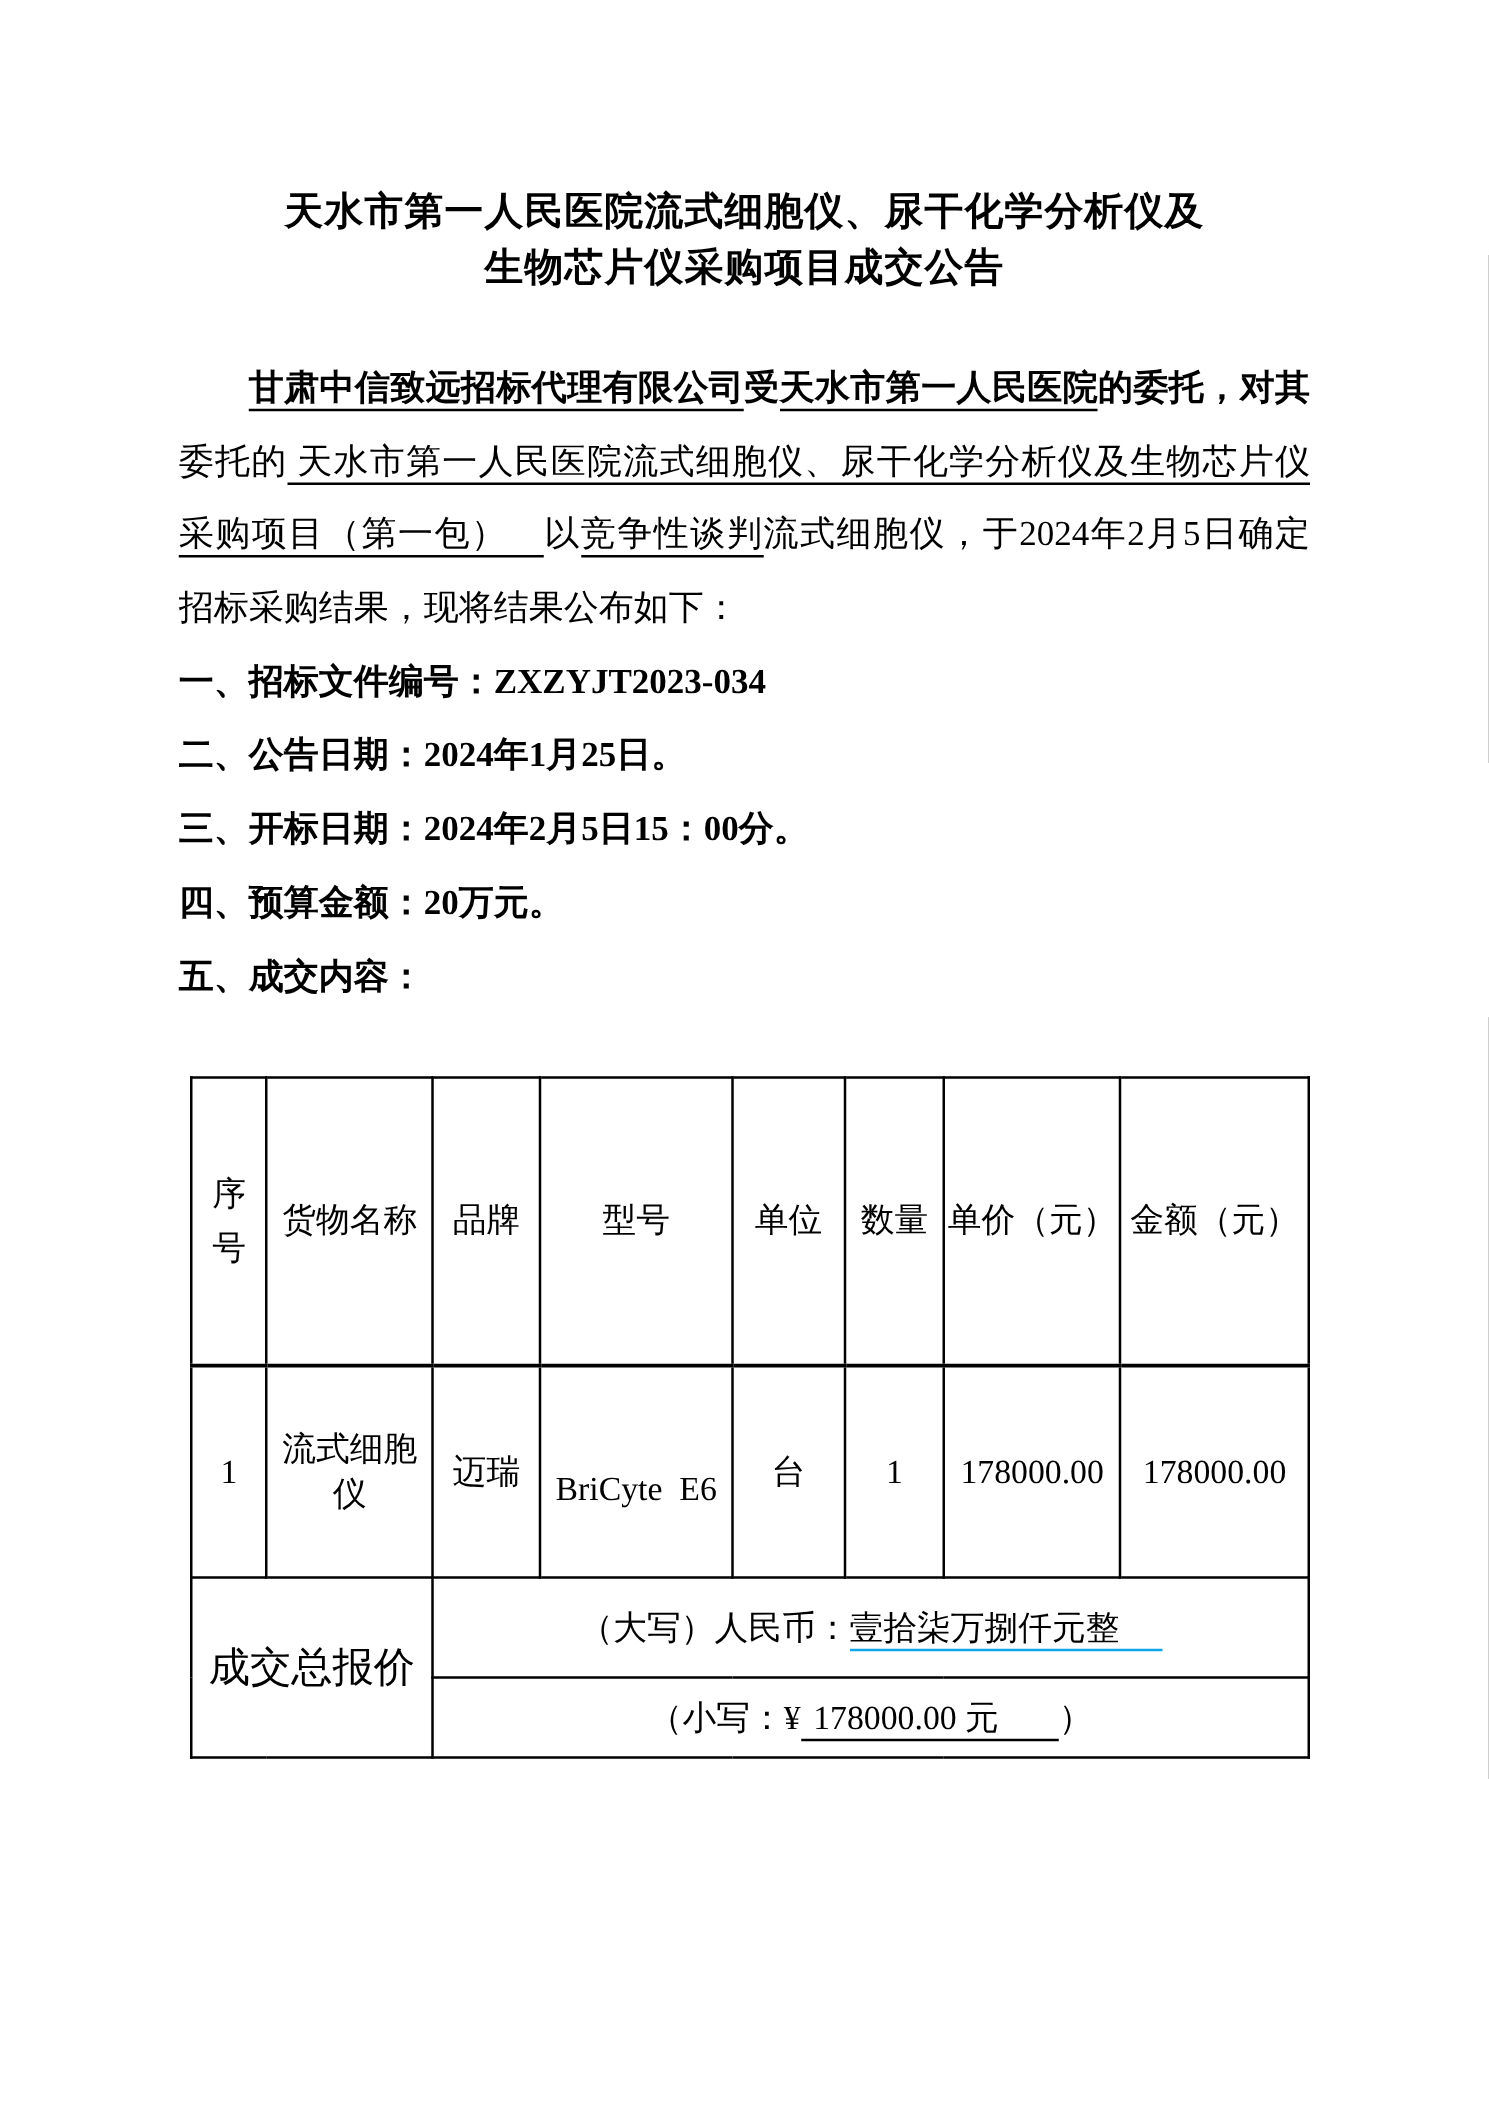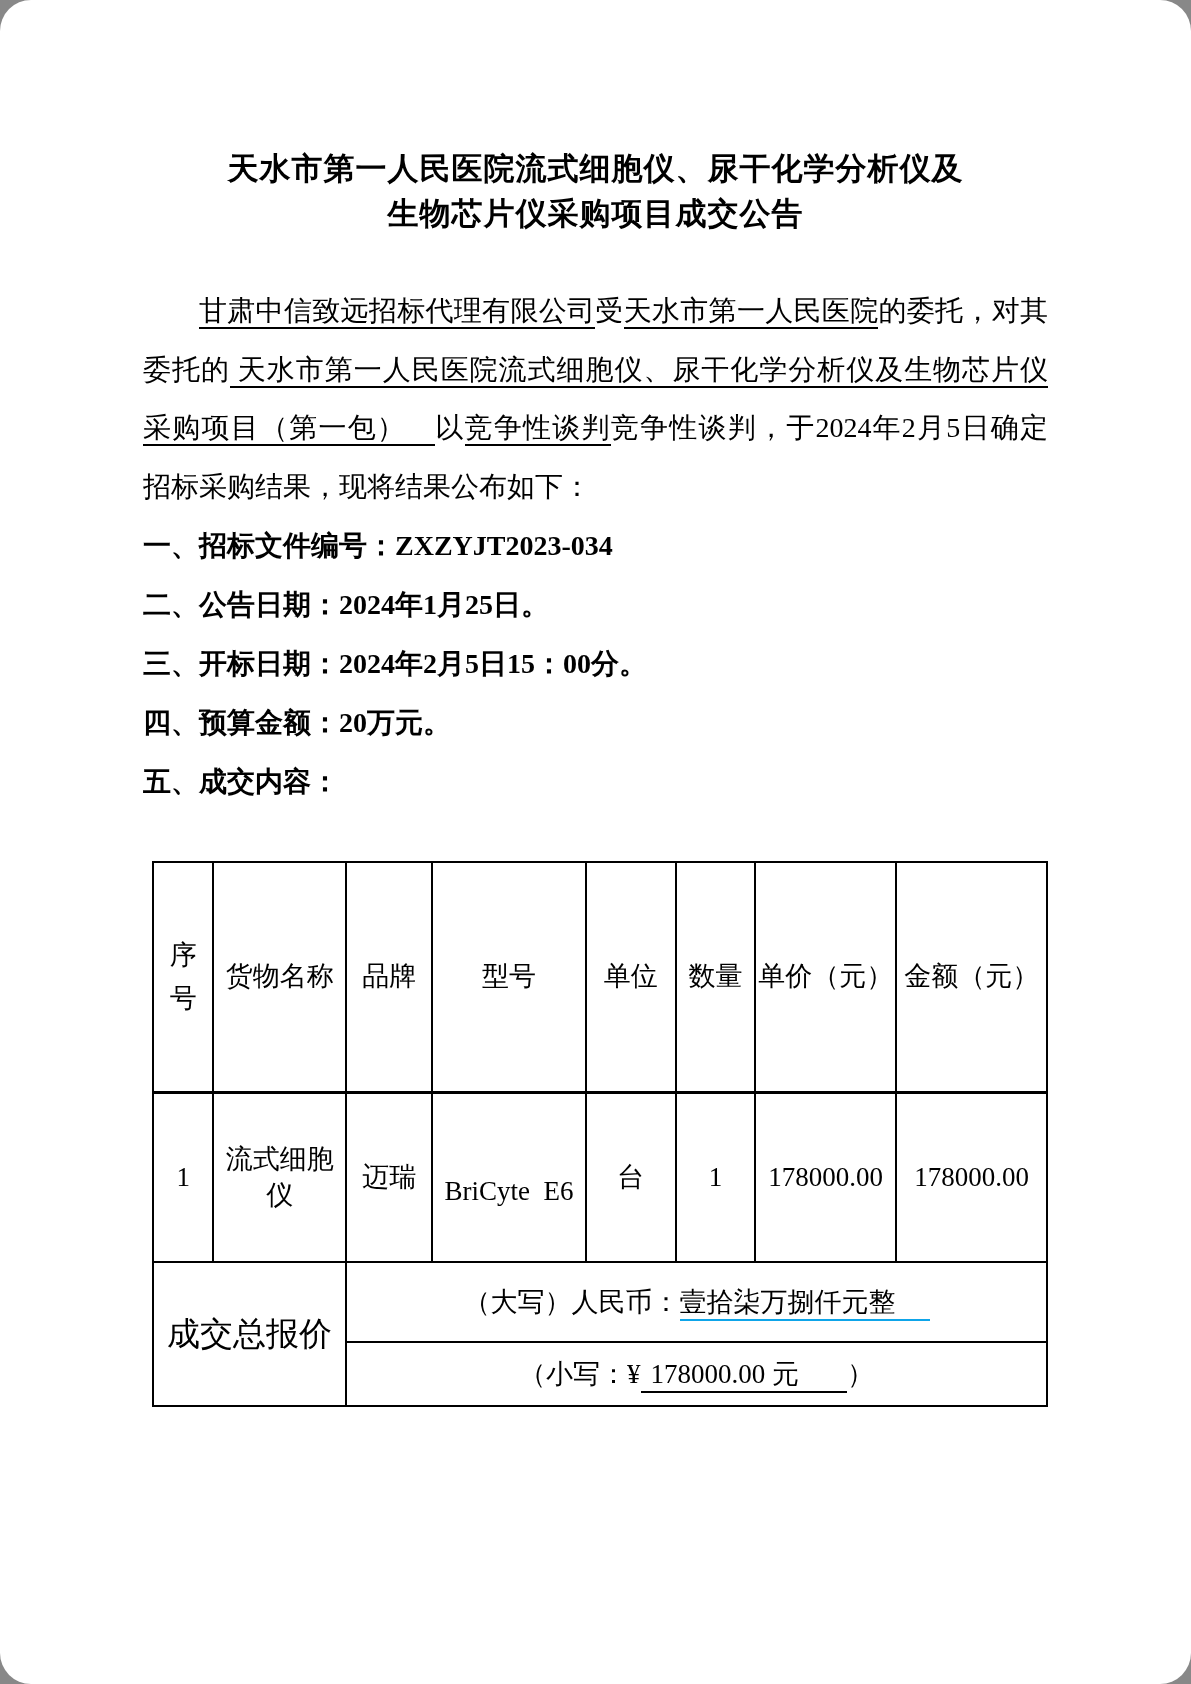--- a/index.html
+++ b/index.html
@@ -5,42 +5,41 @@
   html,body{margin:0;padding:0;background:#888;}
   .page{
     position:relative;
     width:1191px;height:1684px;
     margin:0 auto;
     background:#ffffff;
     color:#000;
     font-family:"Liberation Serif","DejaVu Serif",serif;
     overflow:hidden;
     box-sizing:border-box;
-    border-radius:31px;
   }
   .content{padding:146px 143px 0 143px;box-sizing:border-box;}
 
   
   .doc-title{
     text-align:center;
     font-weight:700;
     font-size:31px;
     line-height:45px;
     letter-spacing:1px;
   }
 
   
   .para{margin-top:46px;font-size:28px;}
   .jline{
     line-height:58.5px;
     text-align:justify;
     text-align-last:justify;
     white-space:nowrap;
   }
-  .jline.first{text-indent:56px;}
+  .jline.first{text-indent:56px;font-weight:bold;}
   .jline.last{text-align-last:left;white-space:normal;}
   .u{
     border-bottom:2px solid #000;
     padding-bottom:1px;
   }
 
   
   .items{font-size:28px;}
   .item{line-height:59px;white-space:nowrap;}
   .item .lbl{font-weight:700;}
@@ -88,21 +87,21 @@
   <div class="content">
 
     <div class="doc-title">
       <div>天水市第一人民医院流式细胞仪、尿干化学分析仪及</div>
       <div>生物芯片仪采购项目成交公告</div>
     </div>
 
     <div class="para">
       <div class="jline first"><span class="u">甘肃中信致远招标代理有限公司</span><span>受</span><span class="u">天水市第一人民医院</span><span>的委托，对其</span></div>
       <div class="jline"><span>委托的</span><span class="u"> 天水市第一人民医院流式细胞仪、尿干化学分析仪及生物芯片仪</span></div>
-      <div class="jline"><span class="u">采购项目（第一包）　</span><span>以</span><span class="u">竞争性谈判</span><span>竞争性谈判，于2024年2月5日确定</span></div>
+      <div class="jline"><span class="u">采购项目（第一包）　</span><span>以</span><span class="u">竞争性谈判</span><span>流式细胞仪，于2024年2月5日确定</span></div>
       <div class="jline last">招标采购结果，现将结果公布如下：</div>
     </div>
 
     <div class="items">
       <div class="item"><span class="lbl">一、招标文件编号：</span><span class="val bold">ZXZYJT2023-034</span></div>
       <div class="item"><span class="lbl">二、公告日期：</span><span class="val">2024年1月25日。</span></div>
       <div class="item"><span class="lbl">三、开标日期：</span><span class="val">2024年2月5日15：00分。</span></div>
       <div class="item"><span class="lbl">四、预算金额：</span><span class="val bold">20万元。</span></div>
       <div class="item"><span class="lbl">五、成交内容：</span><span class="val"></span></div>
     </div>

